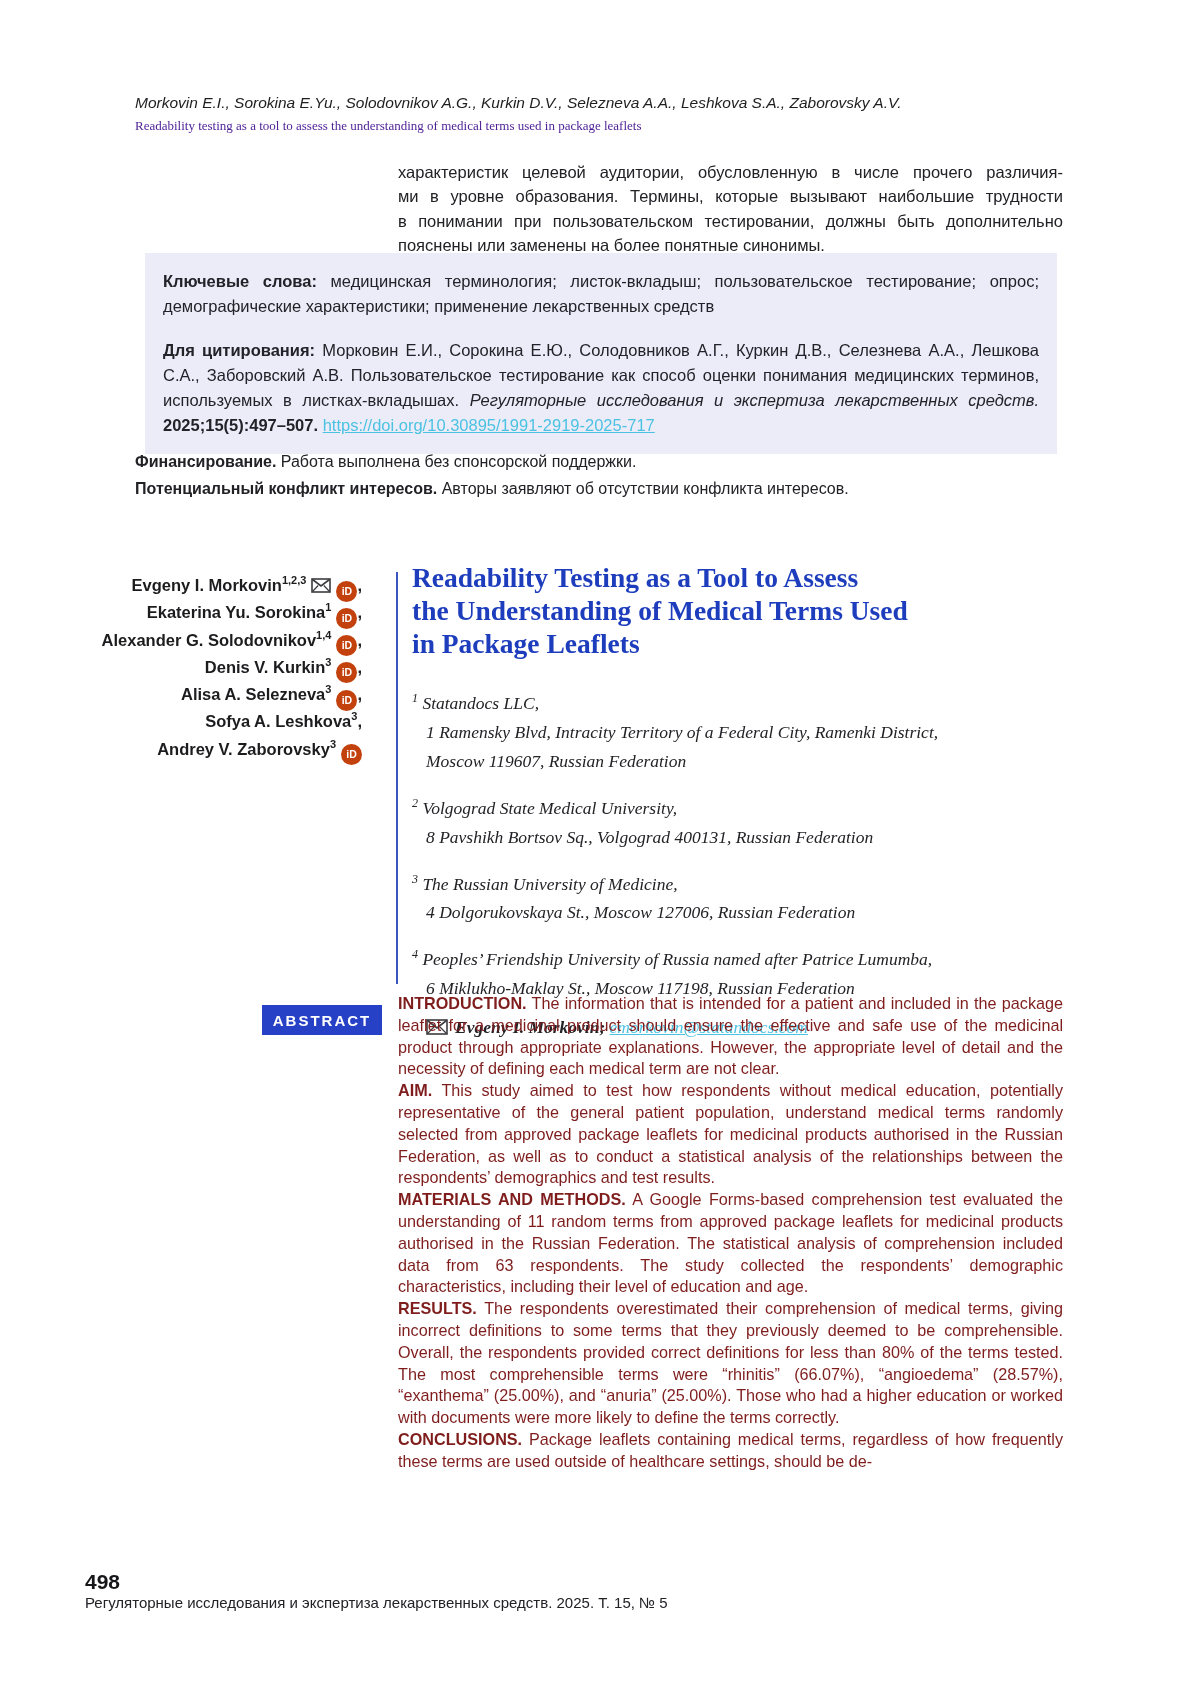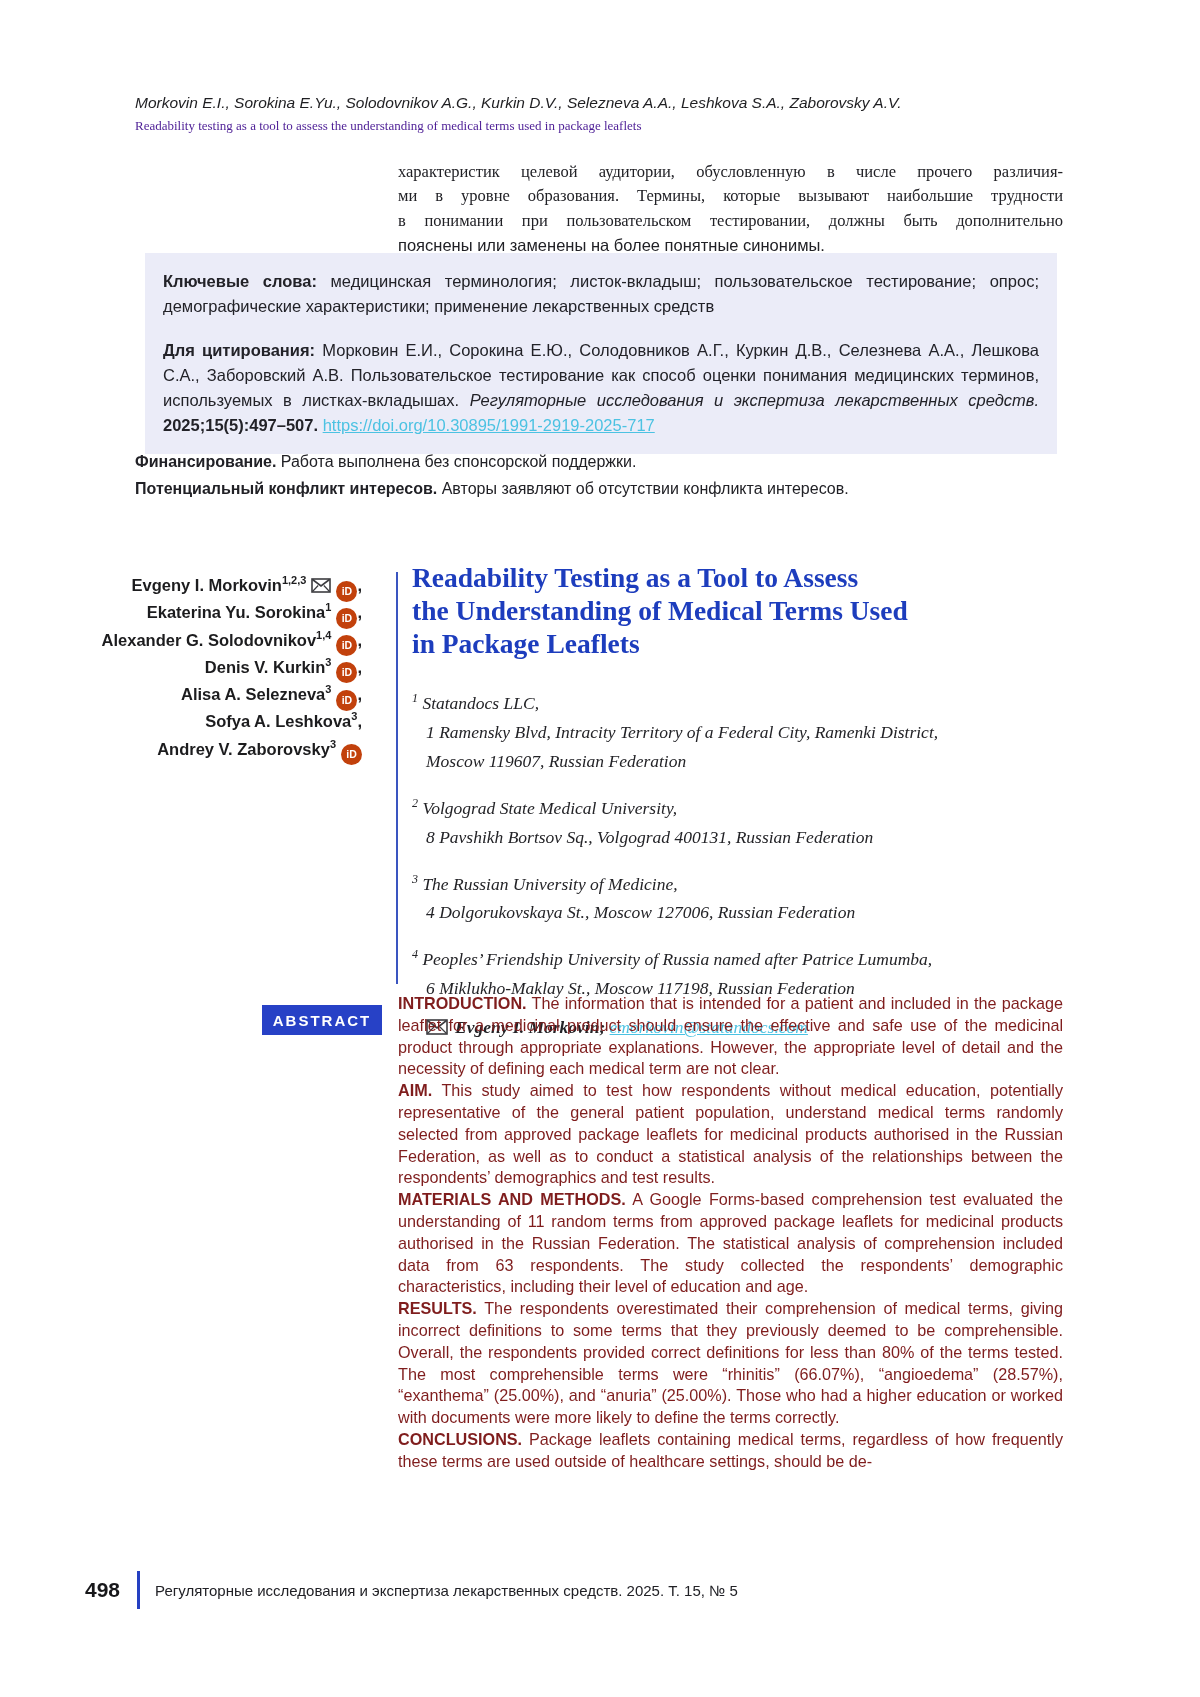--- a/index.html
+++ b/index.html
@@ -6,21 +6,21 @@
   .page{
     position:relative;width:1080px;height:1697px;background:#ffffff;
     font-family:"Liberation Sans",sans-serif;color:#1d1d1f;overflow:hidden;
   }
   
   .running-head{position:absolute;left:135px;top:94px;width:930px;}
   .rh-authors{font-style:italic;font-size:15.5px;color:#1f1f22;}
   .rh-title{font-family:"Liberation Serif",serif;font-size:13px;color:#4c1d95;margin-top:6px;}
   
   .intro-par{position:absolute;left:398px;top:160px;width:665px;font-size:16.5px;line-height:24.4px;color:#212126;}
-  .intro-par .jl{text-align:justify;text-align-last:justify;font-family:Liberation Serif, serif;}
+  .intro-par .jl{text-align:justify;text-align-last:justify;}
   
   .kw-box{position:absolute;left:145px;top:253px;width:912px;box-sizing:border-box;
     background:#ebecf8;padding:16px 18px;font-size:16.5px;line-height:25px;color:#222228;}
   .kw-box p{margin:0;text-align:justify;}
   .kw-box .cite{margin-top:19px;}
   .doi-link,.email-link{color:#4cc2e2;text-decoration:underline;cursor:pointer;}
   
   .meta-line{position:absolute;left:135px;width:925px;font-size:16px;line-height:20px;color:#212126;}
   .funding{top:452px;} .conflict{top:479px;}
   
@@ -43,21 +43,21 @@
   .contact .c-name{font-weight:bold;font-style:italic;margin-left:7px;}
   .contact .email-link{font-style:italic;}
   
   .abstract-badge{position:absolute;left:262px;top:1005px;width:120px;height:30px;background:#2741c6;color:#ffffff;
     font-size:15px;font-weight:bold;letter-spacing:2px;display:flex;align-items:center;justify-content:center;}
   .abstract-text{position:absolute;left:398px;top:993px;width:665px;font-size:16.2px;line-height:21.8px;
     text-align:justify;color:#7f1d1d;}
   .abstract-text p{margin:0;}
   .abs-label{font-weight:bold;}
   
-  .footer{position:absolute;left:85px;top:1570px;display:flex;align-items:center;height:40px;}
+  .footer{position:absolute;left:85px;top:1570px;display:flex;align-items:flex-start;height:40px;flex-direction:column;}
   .page-num{font-size:21px;font-weight:bold;color:#17171a;}
   .footer-bar{width:3px;height:38px;background:#2540c2;margin:0 15px 0 17px;}
   .footer-journal{font-size:15px;color:#212126;}
 </style>
 </head>
 <body>
 
 <div class="page">
 
   <div class="running-head">

